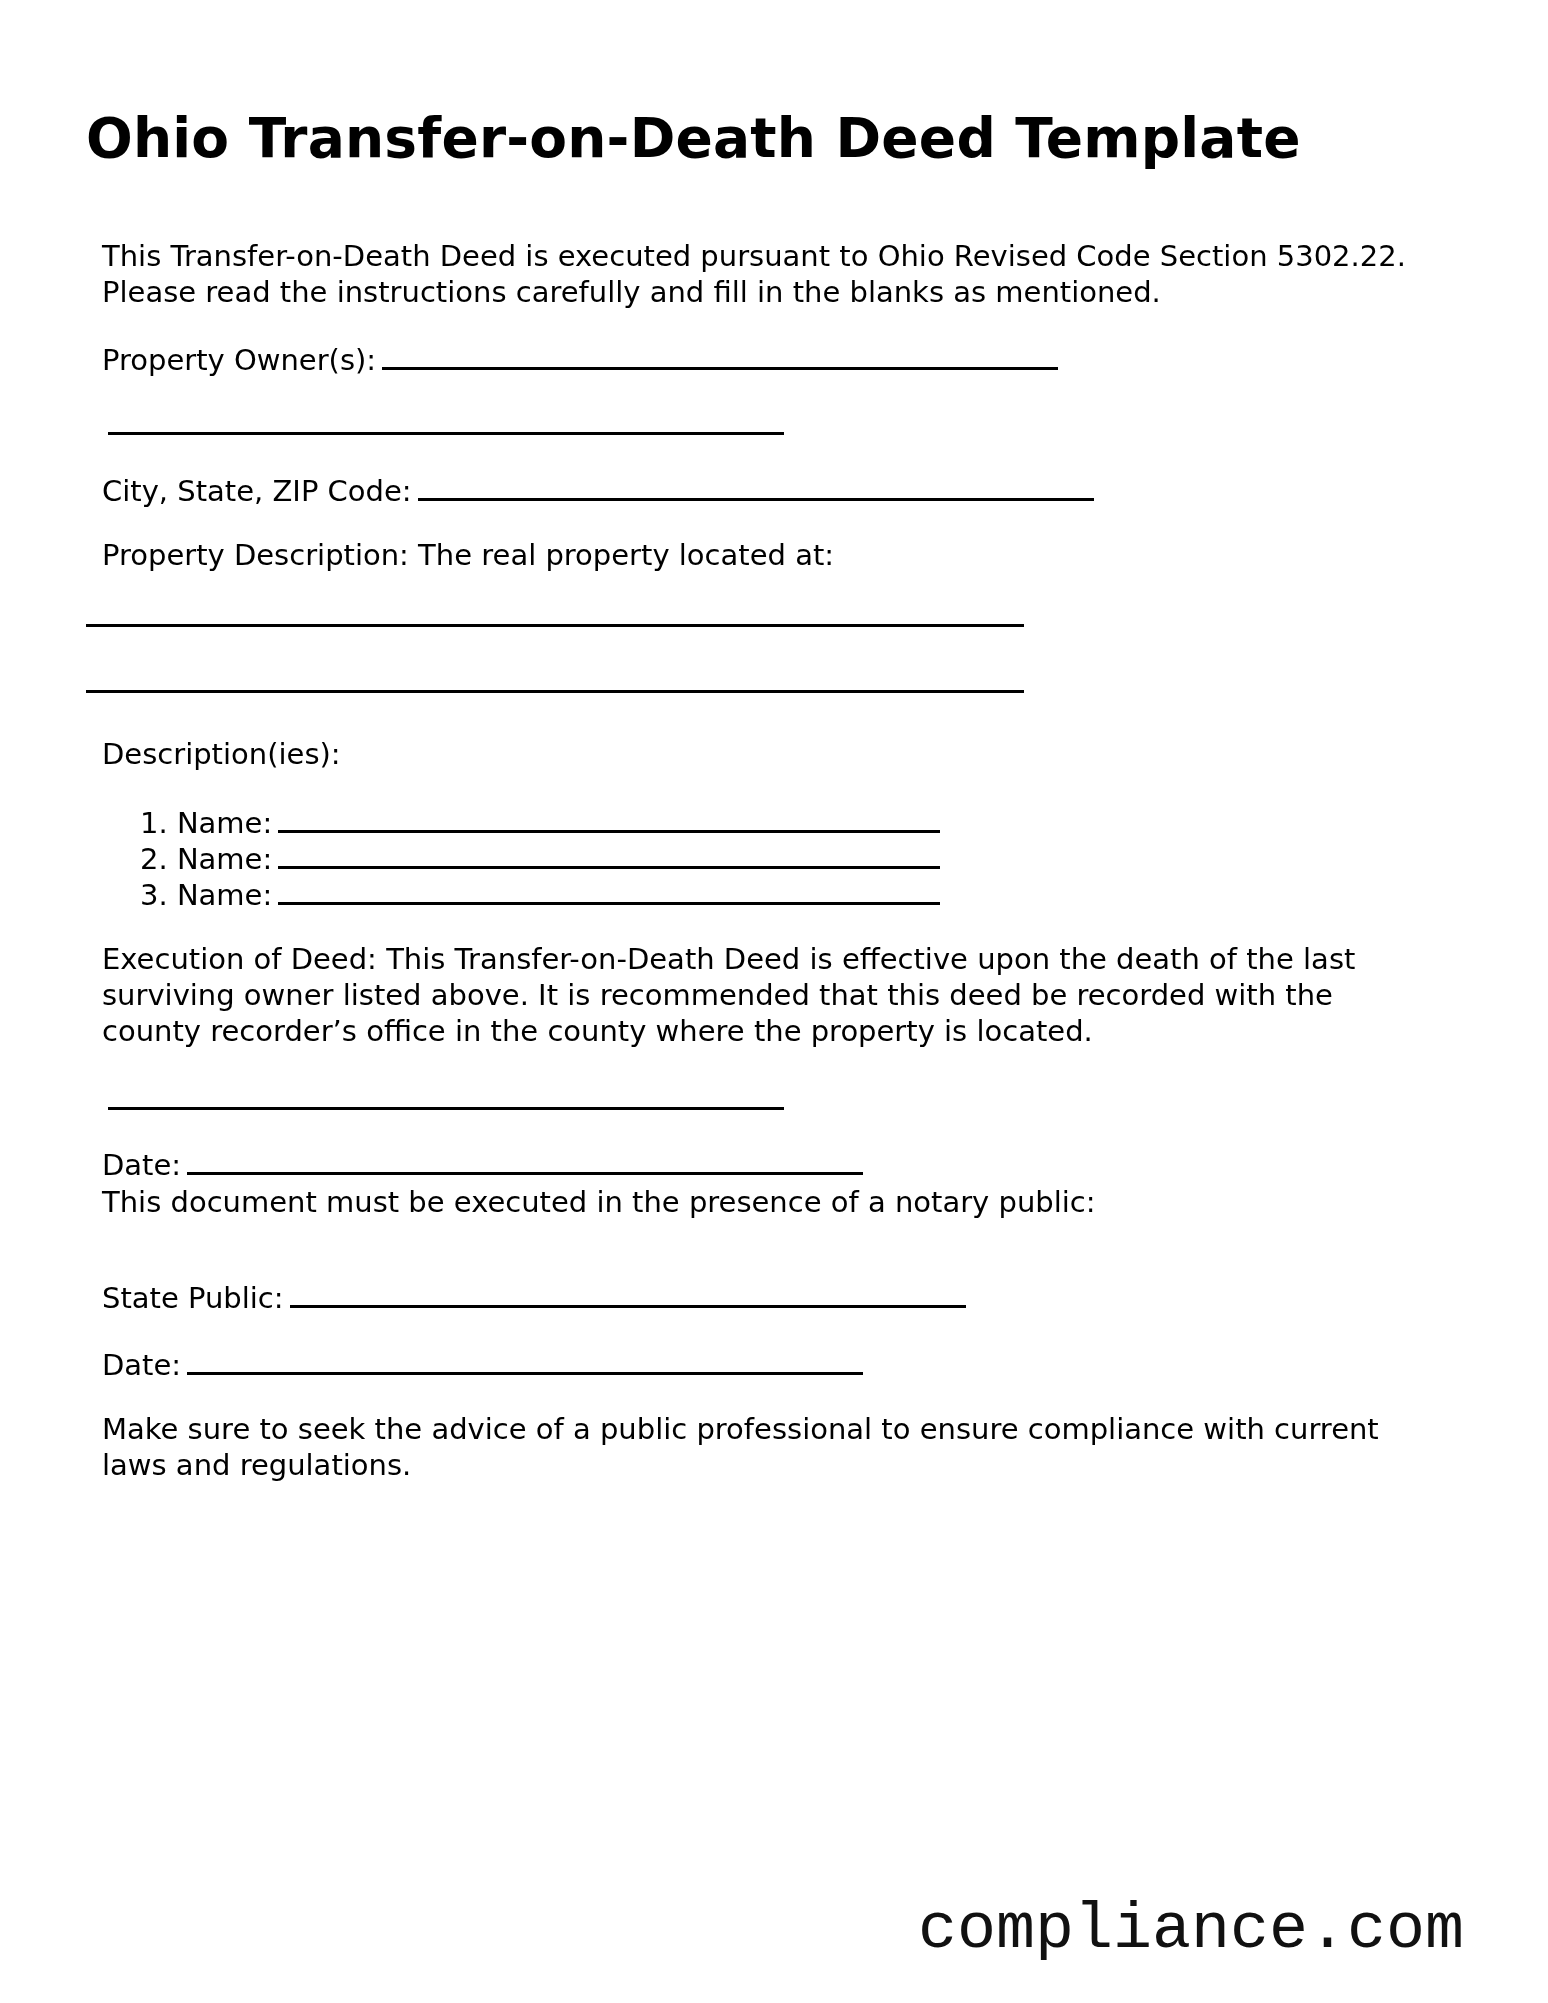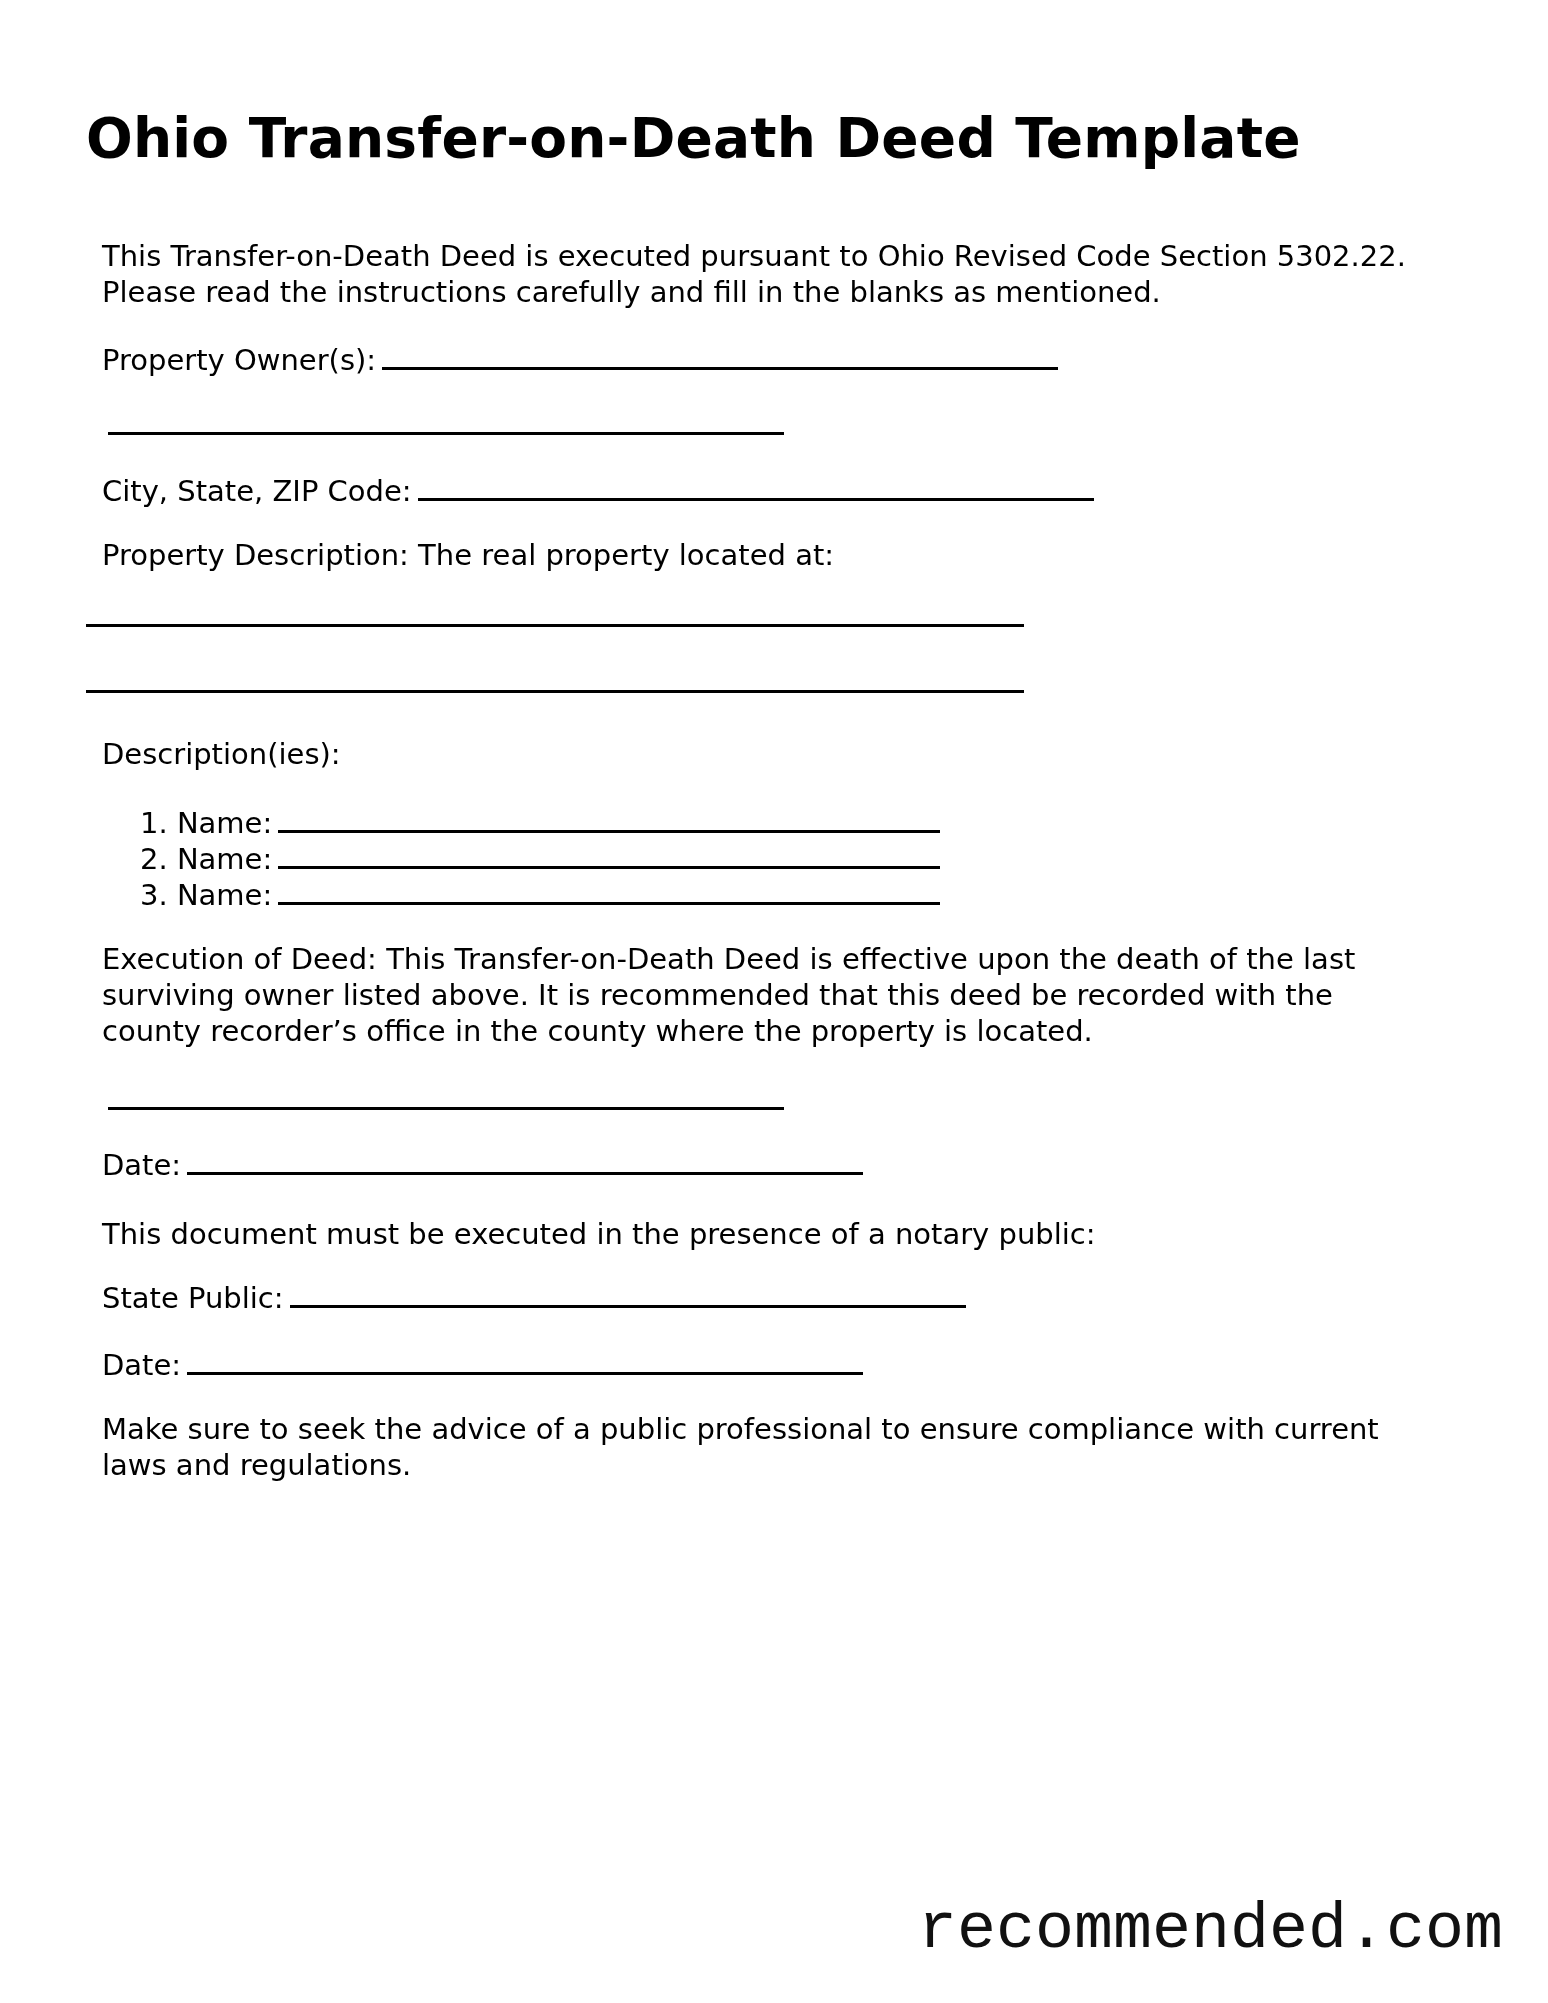--- a/index.html
+++ b/index.html
@@ -66,27 +66,27 @@
   <p class="p" style="top:997px">county recorder’s office in the county where the property is located.</p>
 
   <p class="p" style="top:1065px">
     <span class="u" style="width:676px"></span>
   </p>
 
   <p class="p" style="top:1130px">
     <span class="b">Date:</span><span class="u" style="width:676px"></span>
   </p>
 
-  <p class="p" style="top:1200px">This document must be executed in the presence of a notary public:</p>
+  <p class="p" style="top:1168px">This document must be executed in the presence of a notary public:</p>
 
   <p class="p" style="top:1263px">
     <span class="b">State Public:</span><span class="u" style="width:676px"></span>
   </p>
 
   <p class="p" style="top:1330px">
     <span class="b">Date:</span><span class="u" style="width:676px"></span>
   </p>
 
   <p class="p" style="top:1395px">Make sure to seek the advice of a public professional to ensure compliance with current</p>
   <p class="p" style="top:1431px">laws and regulations.</p>
 </div>
 
-<div class="watermark">recommended.com</div>
+<div class="watermark">compliance.com</div>
 
 </body></html>

